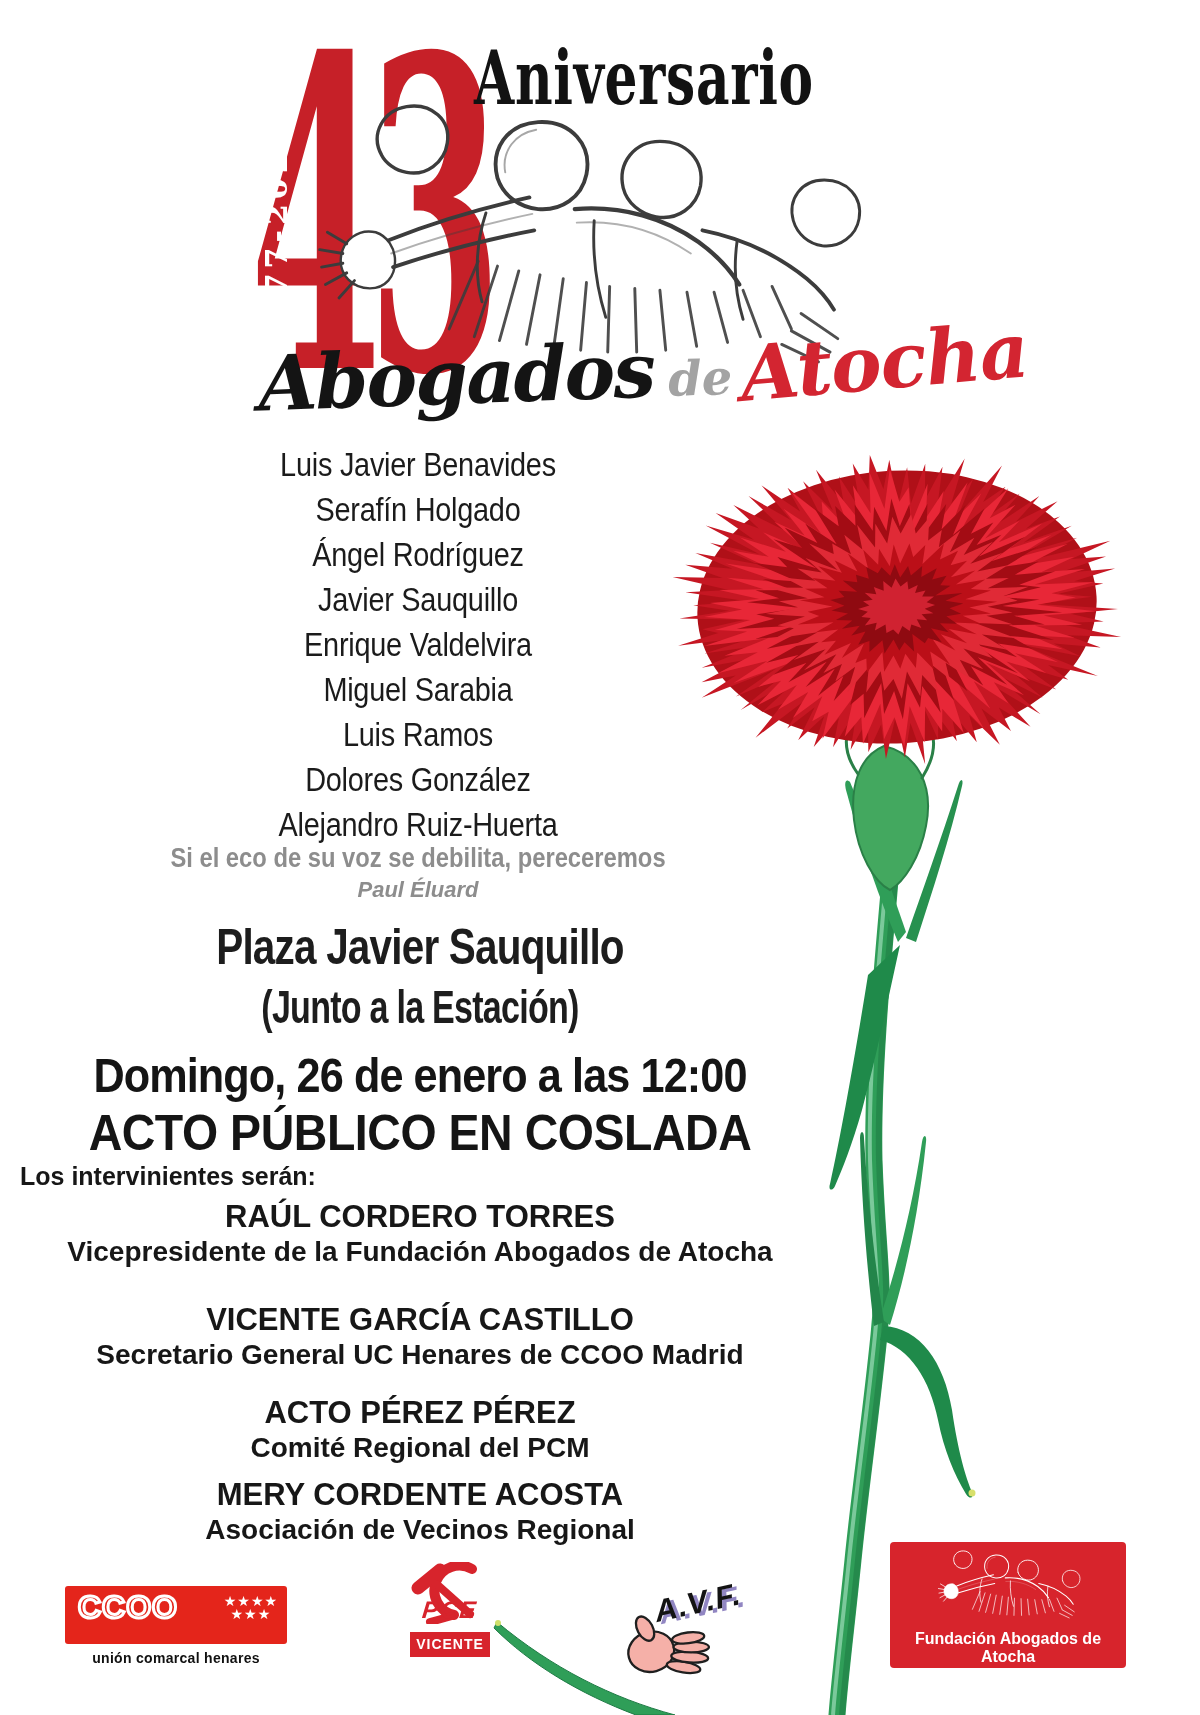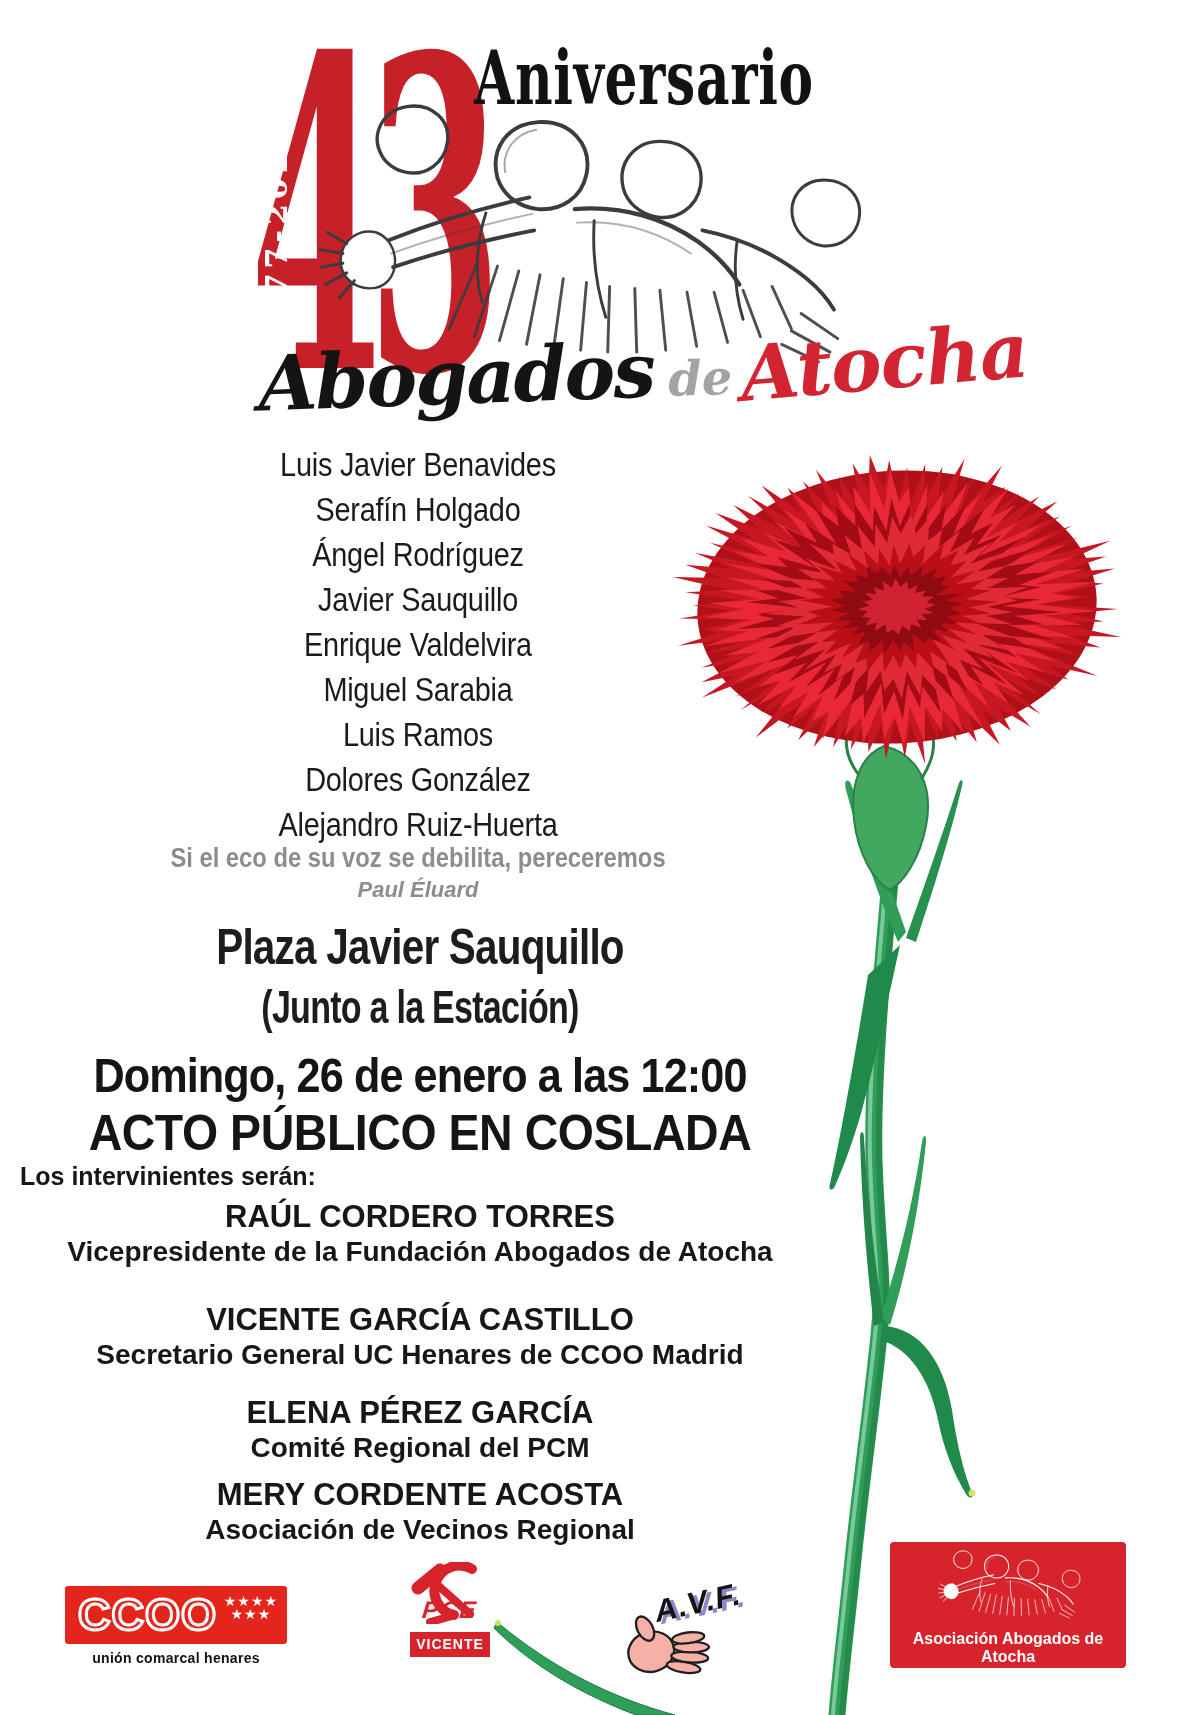--- a/index.html
+++ b/index.html
@@ -53,21 +53,21 @@
   .sp-b1{top:1198px;} .sp-b2{top:1301px;} .sp-b3{top:1394px;} .sp-b4{top:1476px;}
   .sp-name{font-weight:700;font-size:31px;line-height:38px;}
   .sp-role{font-weight:700;font-size:28px;line-height:32px;}
 
   
   .carnation{position:absolute;left:460px;top:430px;width:700px;height:1285px;z-index:1;}
 
   
   .ccoo-box{position:absolute;left:65px;top:1586px;width:222px;height:58px;z-index:3;
             background:#e4251b;border-radius:3px;}
-  .ccoo-word{position:absolute;left:13px;top:3px;font-weight:700;font-size:45px;letter-spacing:1px;
+  .ccoo-word{position:absolute;left:13px;top:3px;font-weight:700;font-size:32px;letter-spacing:1px;
              color:transparent;-webkit-text-stroke:3px #ffffff;}
   @supports not (-webkit-text-stroke: 1px #fff){ .ccoo-word{color:#fff;} }
   .ccoo-stars{position:absolute;right:9px;top:9px;color:#fff;text-align:center;
               font-size:14px;line-height:13px;letter-spacing:1px;}
   .ccoo-caption{position:absolute;left:63px;top:1650px;width:226px;z-index:3;text-align:center;
                 font-weight:700;font-size:14px;letter-spacing:.3px;color:#101010;}
 
   .pce{position:absolute;left:398px;top:1562px;width:104px;height:102px;z-index:3;}
   .pce-emblem{position:absolute;left:0;top:0;width:104px;height:62px;}
   .pce-letters{position:absolute;left:6px;top:34px;width:92px;text-align:center;z-index:2;
@@ -175,21 +175,21 @@
 
   <div class="sp-block sp-b1">
     <div class="sp-name">RAÚL CORDERO TORRES</div>
     <div class="sp-role">Vicepresidente de la Fundación Abogados de Atocha</div>
   </div>
   <div class="sp-block sp-b2">
     <div class="sp-name">VICENTE GARCÍA CASTILLO</div>
     <div class="sp-role">Secretario General UC Henares de CCOO Madrid</div>
   </div>
   <div class="sp-block sp-b3">
-    <div class="sp-name">ELENA PÉREZ GARCÍA</div>
+    <div class="sp-name">ACTO PÉREZ PÉREZ</div>
     <div class="sp-role">Comité Regional del PCM</div>
   </div>
   <div class="sp-block sp-b4">
     <div class="sp-name">MERY CORDENTE ACOSTA</div>
     <div class="sp-role">Asociación de Vecinos Regional</div>
   </div>
 
   <svg class="carnation" viewBox="0 0 700 1285">
     <defs>
       <path id="stemP" d="M432,428 C424,520 412,640 414,730 C417,820 425,855 419,905 C411,985 400,1060 393,1130 C387,1190 380,1245 377,1285" fill="none"></path>
@@ -259,16 +259,16 @@
         <ellipse cx="86" cy="42" rx="21" ry="7" transform="rotate(-7 86 42)"></ellipse>
       </g>
     </svg>
     <div class="avf-text">A.V.F.</div>
   </div>
 
   <div class="fund-box">
     <svg class="fund-sketch" viewBox="-15 0 585 300" preserveAspectRatio="xMidYMid meet" style="color:#ffffff">
       <use href="#hugsym"></use>
     </svg>
-    <div class="fund-caption">Asociación Abogados de Atocha</div>
+    <div class="fund-caption">Fundación Abogados de Atocha</div>
   </div>
 
 </div>
 
 </body></html>

